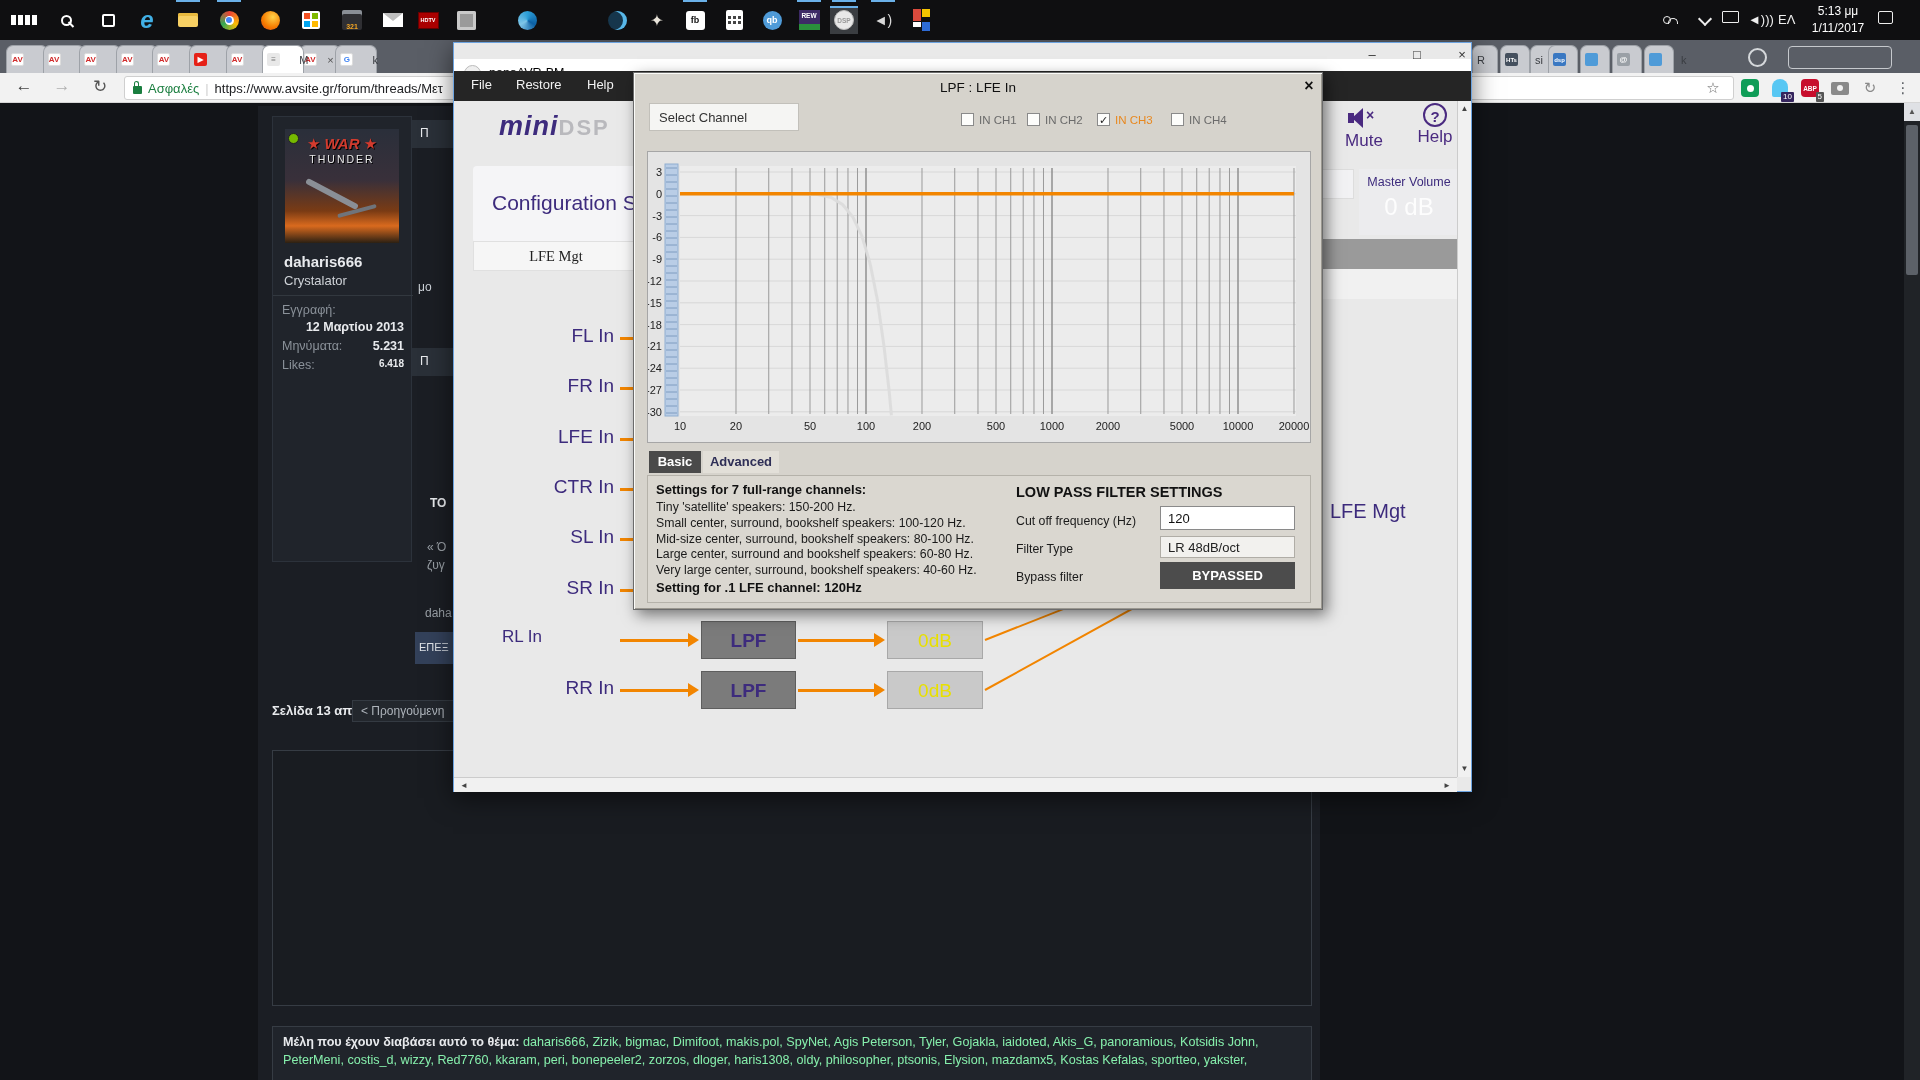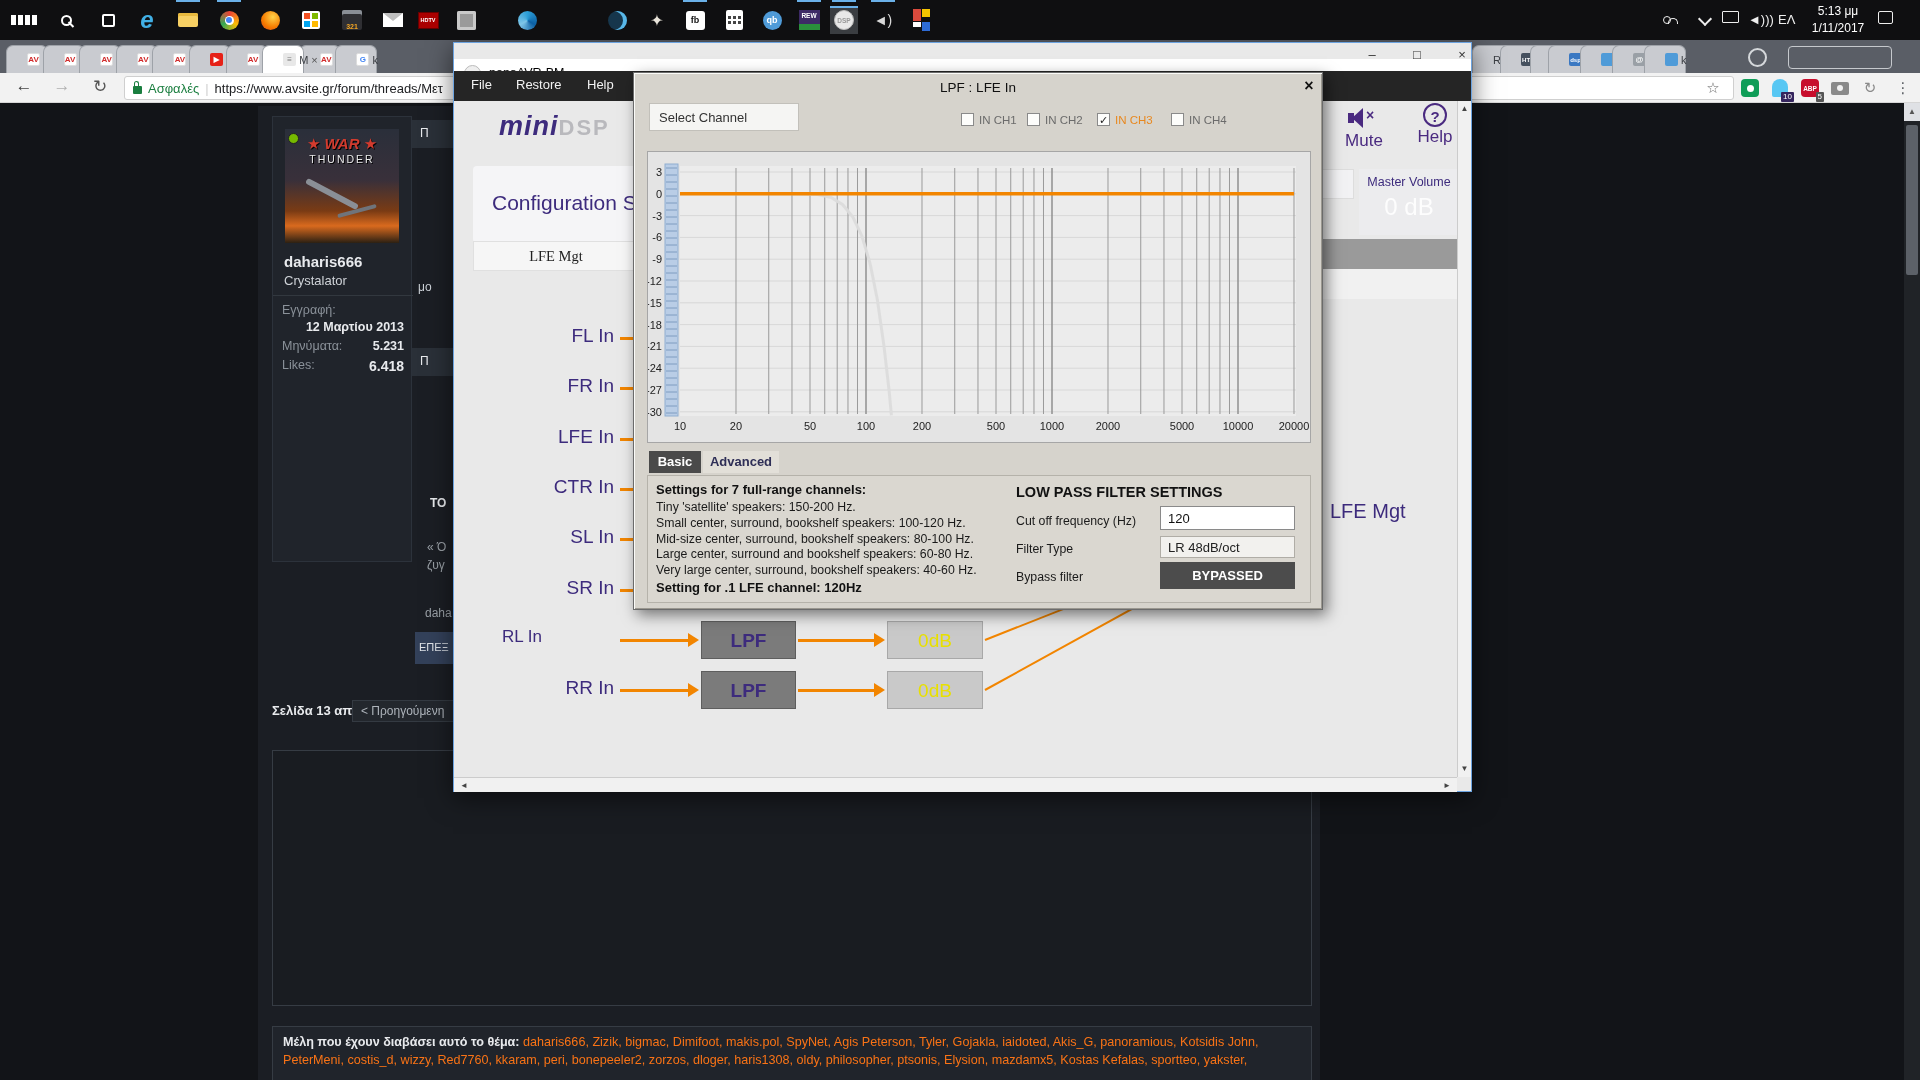--- a/index.html
+++ b/index.html
@@ -9,35 +9,35 @@
   
   .taskbar{position:absolute;left:0;top:0;width:1920px;height:40px;background:rgba(16,16,18,.97);z-index:60;}
   .ti{position:absolute;top:6px;width:28px;height:28px;display:flex;align-items:center;justify-content:center;}
   .ti.active-app{background:#3a3d41;box-shadow:inset 0 2px 0 #6ab0e8;}
   .ind{position:absolute;top:0;height:2px;background:#6ab0e8;}
   .wsq{display:inline-block;width:10px;height:10px;background:#fff;margin:1px;}
   .tray-ic{position:absolute;top:8px;color:#eee;}
   .clock{position:absolute;top:3px;color:#fff;font-size:12px;text-align:center;line-height:17px;}
   
   .tabstrip{position:absolute;left:0;top:40px;width:1920px;height:33px;background:#5a5e66;z-index:1;}
-  .tab{position:absolute;top:5px;height:28px;background:#c9cbd0;border-radius:7px 7px 0 0;color:#3a3d42;font-size:11px;display:flex;align-items:center;padding:0 20px;gap:3px;border:1px solid #9ea2a8;border-bottom:none;justify-content:space-between;}
+  .tab{position:absolute;top:5px;height:28px;background:#c9cbd0;border-radius:7px 7px 0 0;color:#3a3d42;font-size:11px;display:flex;align-items:center;padding:0 4px;gap:19px;border:1px solid #9ea2a8;border-bottom:none;justify-content:space-between;}
   .tab.active{background:#fff;z-index:3;}
   .fav{width:13px;height:13px;border-radius:2px;display:inline-flex;align-items:center;justify-content:center;font-size:8px;font-weight:bold;color:#fff;flex:0 0 auto;}
   .toolbar{position:absolute;left:0;top:73px;width:1920px;height:30px;background:#f2f2f2;border-bottom:1px solid #d6d6d6;z-index:1;}
   .navbtn{position:absolute;top:3px;font-size:17px;color:#555;width:24px;text-align:center;}
   .omnibox{position:absolute;left:124px;top:3px;width:1610px;height:24px;background:#fff;border:1px solid #cfcfcf;border-radius:3px;font-size:13px;display:flex;align-items:center;padding:0 8px;gap:6px;}
   .ext{position:absolute;top:5px;width:20px;height:20px;display:flex;align-items:center;justify-content:center;}
   .badge{position:absolute;right:-4px;bottom:-4px;background:#35255e;color:#fff;font-size:8px;padding:0 2px;border-radius:1px;line-height:10px;}
   
   .forum-bg{position:absolute;left:258px;top:106px;width:1062px;height:974px;background:#1b1e24;z-index:1;}
   .card{position:absolute;left:272px;top:116px;width:140px;height:446px;background:#20242b;border:1px solid #2c323b;z-index:2;}
   .frag{position:absolute;color:#cbd0d6;font-size:12px;z-index:2;}
   .frag-bar{position:absolute;left:412px;width:41px;height:28px;background:#2a3038;color:#e8eaed;font-size:12px;padding:6px 0 0 8px;z-index:2;}
   .readers{position:absolute;left:272px;top:1026px;width:1040px;height:56px;background:#20242b;border:1px solid #363c44;padding:6px 10px;font-size:12.6px;line-height:18px;z-index:2;overflow:hidden;}
-  .rlink{color:#f97316;}
+  .rlink{color:#86efac;}
   
   .appwin{position:absolute;left:453px;top:42px;width:1019px;height:750px;background:#e9e9e9;border:1px solid #6ca3e0;box-shadow:0 6px 24px rgba(0,0,0,.55);z-index:20;}
   .ttlbar{position:absolute;left:0;top:16px;width:100%;height:28px;background:#fff;display:flex;align-items:center;}
   .capbtn{position:absolute;top:4px;width:26px;height:20px;text-align:center;font-size:13px;color:#333;}
   .menubar{position:absolute;left:0;top:28px;width:100%;height:30px;background:#252525;}
   .menu-item{position:absolute;top:6px;color:#f2f2f2;font-size:13px;}
   .ahead{position:absolute;width:0;height:0;border-left:11px solid #f28500;border-top:7px solid transparent;border-bottom:7px solid transparent;z-index:2;}
   .blk{position:absolute;width:95px;height:38px;text-align:center;line-height:38px;font-size:19px;z-index:3;}
   .blk-lpf{background:#7b7b7b;border:1px solid #5e5e5e;color:#3d2b7d;font-weight:bold;}
   .blk-gain{background:#c9c9c9;border:1px solid #a8a8a8;color:#e8e000;width:96px;}
@@ -300,21 +300,21 @@
     </div>
     <div class="abs" style="left:15px;top:16px;width:11px;height:11px;background:#76b900;border-radius:50%;border:1px solid #222;"></div>
     <div class="abs" style="left:11px;top:136px;color:#e8eaed;font-weight:bold;font-size:15px;">daharis666</div>
     <div class="abs" style="left:11px;top:156px;color:#cfd3d8;font-size:13px;">Crystalator</div>
     <div class="abs" style="left:0;top:178px;width:140px;height:1px;background:#32383f;"></div>
     <div class="abs" style="left:9px;top:186px;color:#8b929a;font-size:12.5px;">Εγγραφή:</div>
     <div class="abs" style="left:0;top:203px;width:131px;text-align:right;color:#e8eaed;font-weight:bold;font-size:12.5px;">12 Μαρτίου 2013</div>
     <div class="abs" style="left:9px;top:222px;color:#8b929a;font-size:12.5px;">Μηνύματα:</div>
     <div class="abs" style="left:0;top:222px;width:131px;text-align:right;color:#e8eaed;font-weight:bold;font-size:12.5px;">5.231</div>
     <div class="abs" style="left:9px;top:241px;color:#8b929a;font-size:12.5px;">Likes:</div>
-    <div class="abs" style="left:0;top:241px;width:131px;text-align:right;color:#e8eaed;font-weight:bold;font-size:14px;">6.418</div>
+    <div class="abs" style="left:0;top:241px;width:131px;text-align:right;color:#e8eaed;font-weight:bold;font-size:10px;">6.418</div>
   </div>
 
   <div class="frag-bar" style="top:120px;"><span>Π</span></div>
   <div class="frag" style="left:418px;top:280px;">μο</div>
   <div class="frag-bar" style="top:348px;"><span>Π</span></div>
   <div class="frag" style="left:430px;top:496px;color:#e8eaed;font-weight:bold;">ΤΟ</div>
   <div class="frag" style="left:427px;top:540px;color:#9aa0a6;">« Ό</div>
   <div class="frag" style="left:427px;top:558px;color:#9aa0a6;">ζυγ</div>
   <div class="frag" style="left:425px;top:606px;color:#9aa0a6;">daha</div>
   <div class="abs" style="left:415px;top:632px;width:38px;height:32px;background:#33415a;color:#dfe3e8;font-size:11px;padding:9px 0 0 4px;z-index:2;">ΕΠΕΞ</div>

